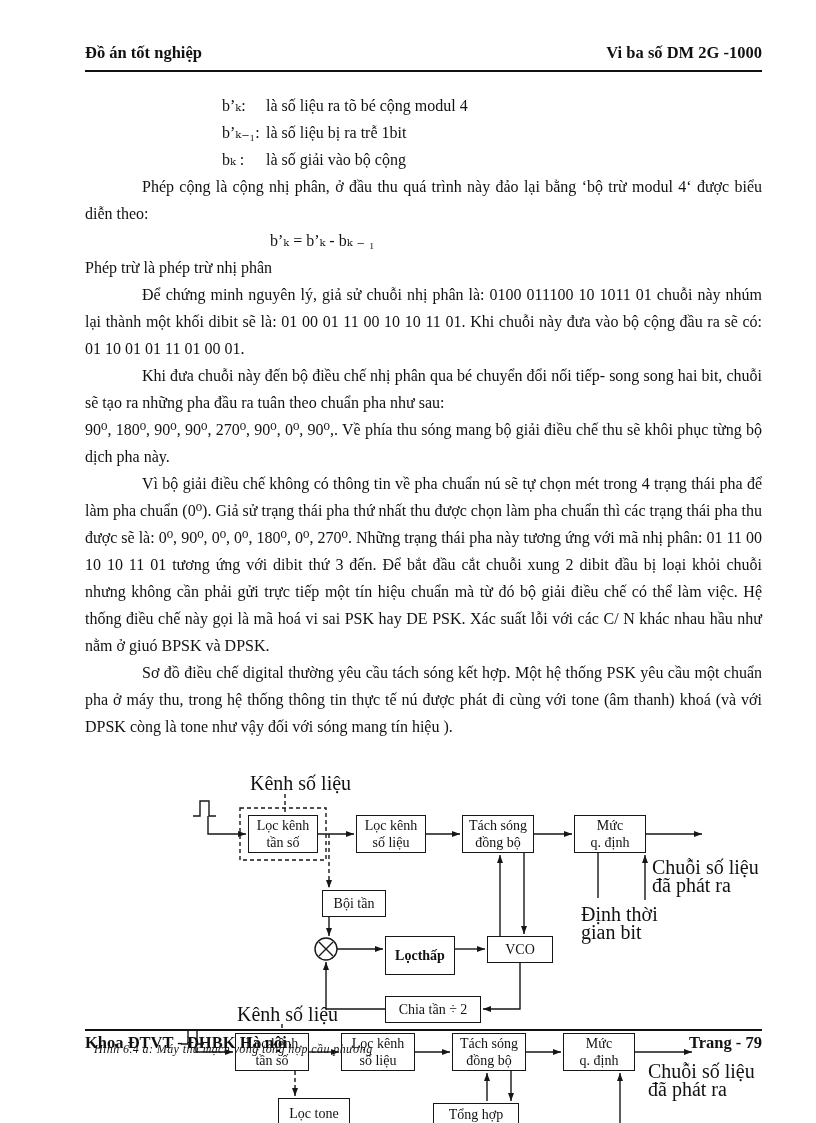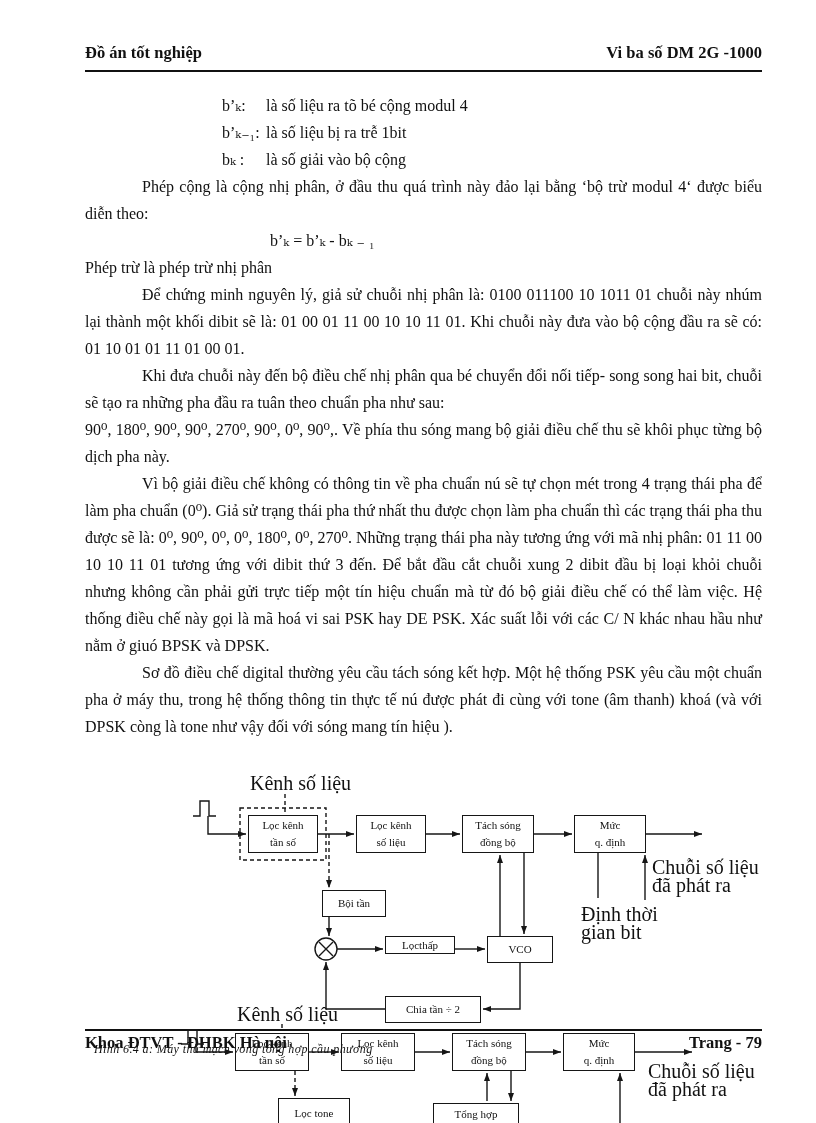--- a/index.html
+++ b/index.html
@@ -40,21 +40,21 @@
   .diagram { position: absolute; left: 0; width: 816px; }
   .d1 { top: 768px; height: 262px; z-index: 3; }
   .d2 { top: 1000px; height: 123px; z-index: 5; }
   .diagram svg { position: absolute; left: 0; top: 0; }
   .dbox {
     position: absolute;
     border: 1.4px solid #161616;
     background: transparent;
     display: flex; align-items: center; justify-content: center;
     text-align: center;
-    font-size: 11px; line-height: 17px;
+    font-size: 14px; line-height: 17px;
     white-space: pre-line;
     box-sizing: border-box;
   }
   .lbl {
     position: absolute;
     font-size: 20px; line-height: 18px;
     white-space: pre-line;
   }
   .lbl-syn { padding-top: 2px; align-items: flex-start; }
 
@@ -146,21 +146,21 @@
     <div class="lbl" style="left:250px; top:6px;">Kênh số liệu</div>
     <div class="dbox" style="left:248px; top:47px; width:70px; height:38px;">Lọc kênh
 tần số</div>
     <div class="dbox" style="left:356px; top:47px; width:70px; height:38px;">Lọc kênh
 số liệu</div>
     <div class="dbox" style="left:462px; top:47px; width:72px; height:38px;">Tách sóng
 đồng bộ</div>
     <div class="dbox" style="left:574px; top:47px; width:72px; height:38px;">Mức
 q. định</div>
     <div class="dbox" style="left:297px; top:122px; width:64px; height:27px;margin-left:25px;">Bội tần</div>
-    <div class="dbox" style="left:385px; top:168px; width:70px; height:18px;">Lọcthấp</div>
+    <div class="dbox" style="left:385px; top:168px; width:70px; height:39px;font-weight:bold;">Lọcthấp</div>
     <div class="dbox" style="left:487px; top:168px; width:66px; height:27px;">VCO</div>
     <div class="dbox" style="left:385px; top:228px; width:96px; height:27px;">Chia tần ÷ 2</div>
     <div class="lbl" style="left:652px; top:90px;">Chuỗi số liệu
 đã phát ra</div>
     <div class="lbl" style="left:581px; top:137px;">Định thời
 gian bit</div>
   </div>
 
   <div class="footer-rule"></div>
   <div class="footer">

